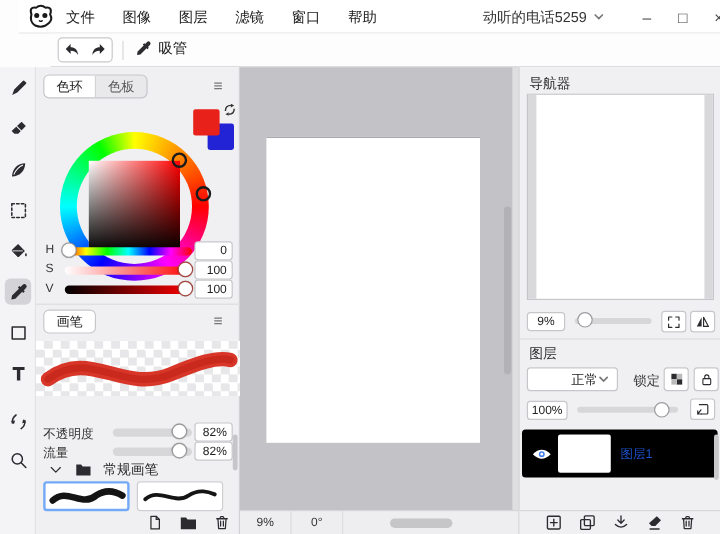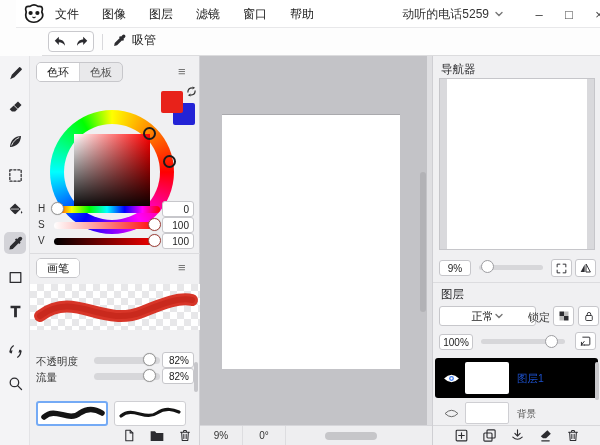--- a/index.html
+++ b/index.html
@@ -90,22 +90,22 @@
   .rpanel { position:absolute; left:432px; top:56px; width:168px; height:389px; background:#f0f0f2; border-left:1px solid #cfcfd3; }
   .ptitle { position:absolute; left:8px; font-size:11.5px; color:#2b2b2e; }
   .nav-preview { position:absolute; left:6px; top:22px; width:156px; height:172px; background:#fff; border:1px solid #c6c6ca; }
   .nav-band { position:absolute; top:0; width:7px; height:100%; background:#d9d9dc; }
   .smallbox { position:absolute; width:32px; height:16px; background:#fff; border:1px solid #c7c7cb; border-radius:3px;
     font-size:10px; text-align:center; padding-top:2px; color:#222; }
   .ntrack { position:absolute; left:46px; top:209px; width:64px; height:5px; background:#d7d7da; border-radius:3px; }
   .nthumb { position:absolute; left:48px; top:204px; width:13px; height:13px; border-radius:50%; background:#fff; border:1px solid #9d9da1; }
   .iconbox { position:absolute; width:21px; height:18px; background:#fff; border:1px solid #c7c7cb; border-radius:3px;
     display:flex; align-items:center; justify-content:center; }
-  .dropdown { position:absolute; left:6px; top:250px; width:97px; height:20px; background:#fff; border:1px solid #c7c7cb; border-radius:3px;
-    display:flex; align-items:center; justify-content:center; padding:0 6px; font-size:11px; }
+  .dropdown { position:absolute; left:6px; top:250px; width:76px; height:20px; background:#fff; border:1px solid #c7c7cb; border-radius:3px;
+    display:flex; align-items:center; justify-content:flex-end; padding:0 6px; font-size:11px; }
   .locklbl { position:absolute; left:95px; top:254px; font-size:11px; color:#333; }
   .otrack { position:absolute; left:48px; top:283px; width:84px; height:5px; background:#d7d7da; border-radius:3px; }
   .othumb { position:absolute; left:112px; top:279px; width:13px; height:13px; border-radius:50%; background:#fff; border:1px solid #9d9da1; }
   .layer-row { position:absolute; left:2px; width:163px; border-radius:3px; overflow:hidden; }
   .layer-row.sel { top:302px; height:40px; background:#000000; }
   .layer-row.plain { top:344px; height:26px; background:#f0f0f2; }
   .lthumb { position:absolute; left:30px; top:4px; width:44px; height:32px; background:#fff; border:1px solid rgba(255,255,255,.9); border-radius:2px; }
   .layer-row.plain .lthumb { top:2px; height:22px; border:1px solid #cfcfd3; }
   .lname { position:absolute; left:82px; top:14px; font-size:10.5px; }
   .layer-row.sel .lname { color:#1c4fc9; }
@@ -307,20 +307,29 @@
       <div class="thumb" style="left:107px; border-color:#999"></div>
       <div class="valbox">82%</div>
     </div>
     <div class="brow" style="top:313px">
       <span class="blbl">流量</span>
       <div class="track"></div>
       <div class="thumb" style="left:107px; border-color:#999"></div>
       <div class="valbox">82%</div>
     </div>
 
+    <div class="grp-hdr">
+      <svg width="13" height="13" viewBox="0 0 24 24">
+        <path d="M5 8.5 L12 15.5 L19 8.5" class="ic" stroke-width="2.4"></path>
+      </svg>
+      <svg width="15" height="13" viewBox="0 0 24 20">
+        <path class="icf" d="M2.5 3 H9 L11 5.5 H21.5 V17.5 H2.5 Z"></path>
+      </svg>
+      <span>常规画笔</span>
+    </div>
 
     <div class="bthumb sel" style="left:6px">
       <svg width="70" height="22" viewBox="0 0 70 22">
         <path d="M6 14 C 18 3 30 20 42 10 C 51 4 59 7 64 10" stroke="#141414" stroke-width="5.5" fill="none" stroke-linecap="round"></path>
       </svg>
     </div>
     <div class="bthumb" style="left:84px">
       <svg width="70" height="22" viewBox="0 0 70 22">
         <path d="M6 14 C 18 4 30 19 42 11 C 51 5 59 8 64 10" stroke="#141414" stroke-width="3.2" fill="none" stroke-linecap="round"></path>
       </svg>
@@ -413,27 +422,20 @@
     <div class="layer-row sel">
       <svg width="17" height="13" viewBox="0 0 24 18" style="position:absolute; left:8px; top:14px">
         <path d="M1.5 9 Q12 -1.5 22.5 9 Q12 19.5 1.5 9 Z" fill="#fff"></path>
         <circle cx="12" cy="9" r="3.4" fill="#3f7df2"></circle>
         <circle cx="12" cy="9" r="1.6" fill="#fff"></circle>
       </svg>
       <div class="lthumb"></div>
       <span class="lname">图层1</span>
     </div>
 
-    <div class="layer-row plain">
-      <svg width="15" height="11" viewBox="0 0 24 18" style="position:absolute; left:9px; top:8px">
-        <path d="M1.5 9 Q12 -1.5 22.5 9 Q12 19.5 1.5 9 Z" fill="none" stroke="#666" stroke-width="1.6"></path>
-      </svg>
-      <div class="lthumb"></div>
-      <span class="lname">背景</span>
-    </div>
 
     <div class="layer-bar">
       <svg width="15" height="15" viewBox="0 0 24 24">
         <rect x="3.5" y="3.5" width="17" height="17" rx="1.5" class="ic" stroke-width="1.7"></rect>
         <path class="ic" d="M12 7.5 V16.5 M7.5 12 H16.5" stroke-width="1.7"></path>
       </svg>
       <svg width="15" height="15" viewBox="0 0 24 24">
         <rect x="8" y="3" width="13" height="13" rx="1.5" class="ic" stroke-width="1.7"></rect>
         <rect x="3" y="8" width="13" height="13" rx="1.5" class="ic" stroke-width="1.7" fill="#f0f0f2"></rect>
       </svg>

